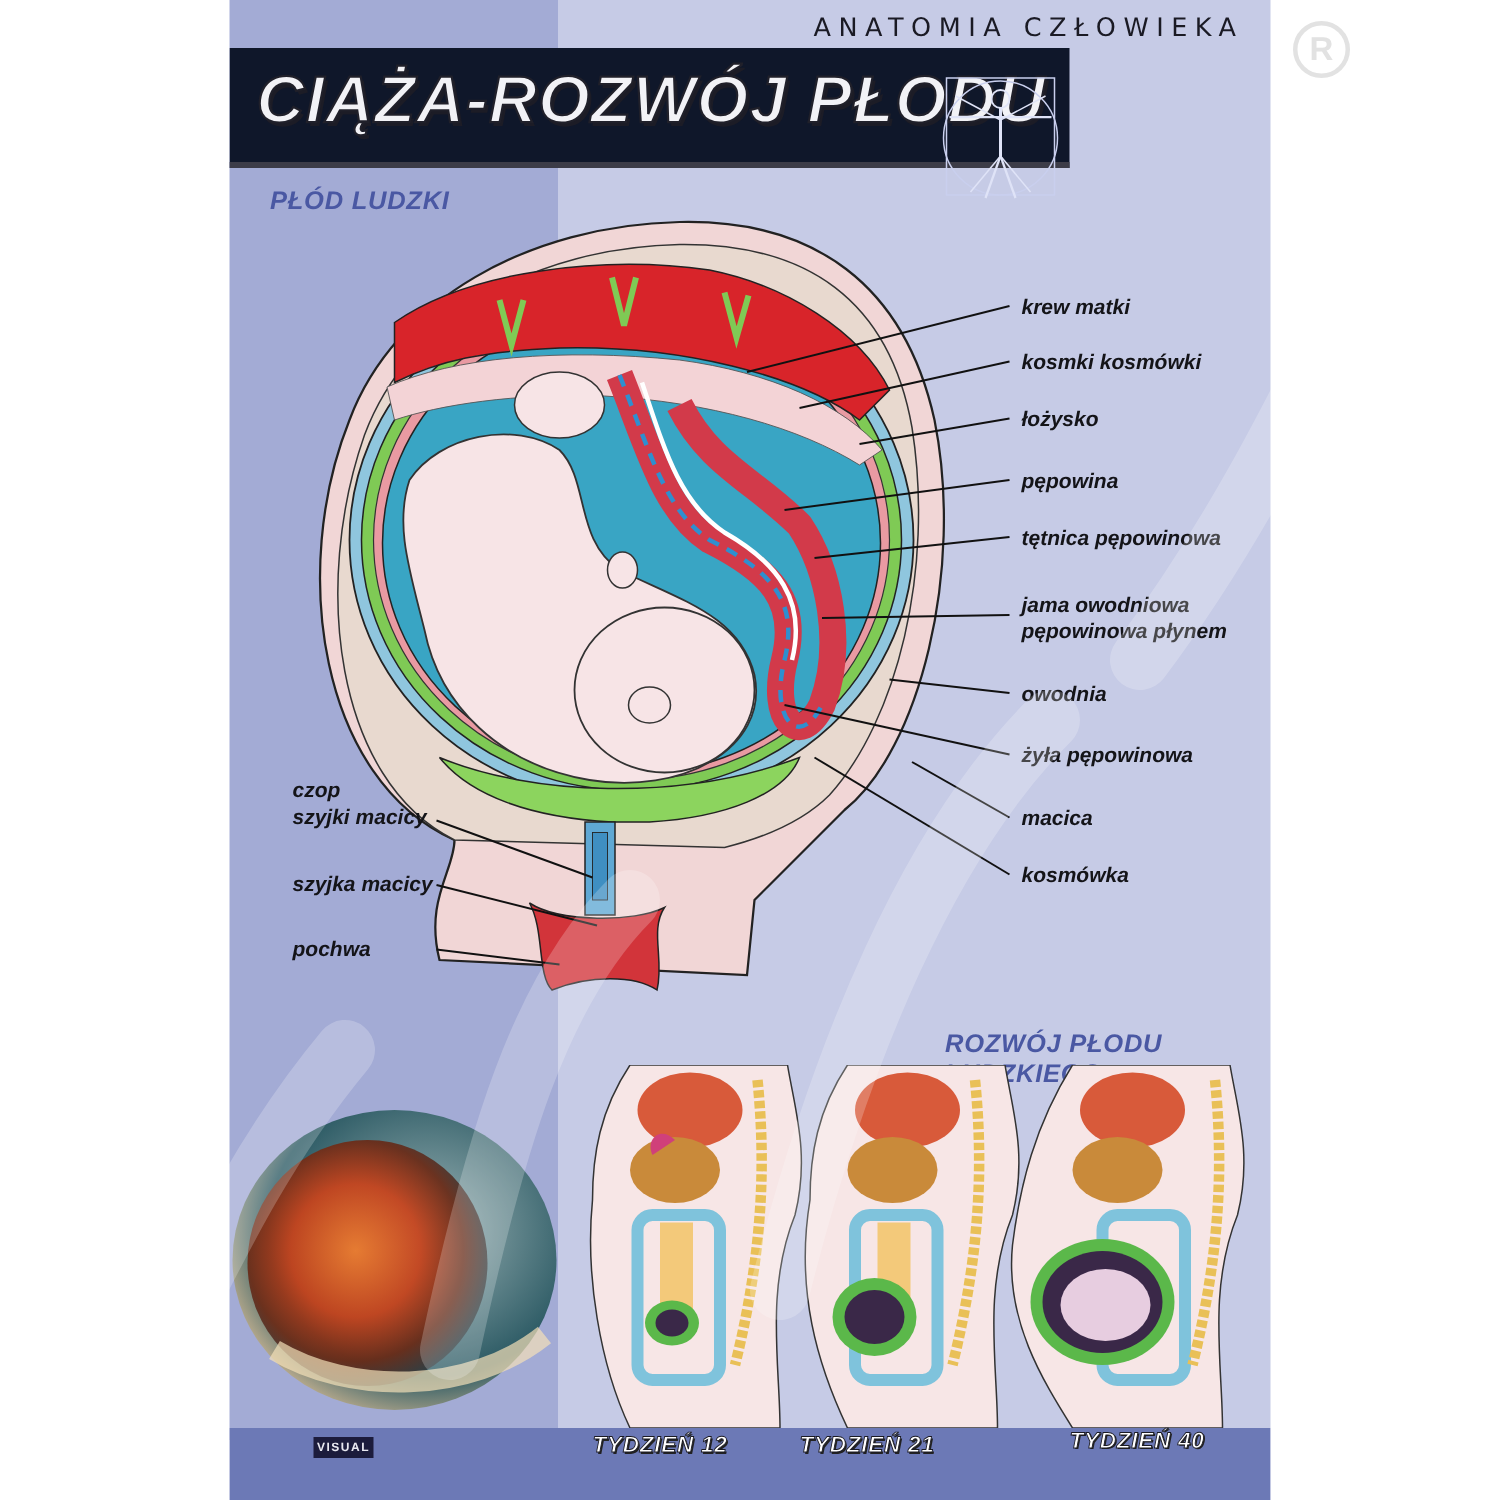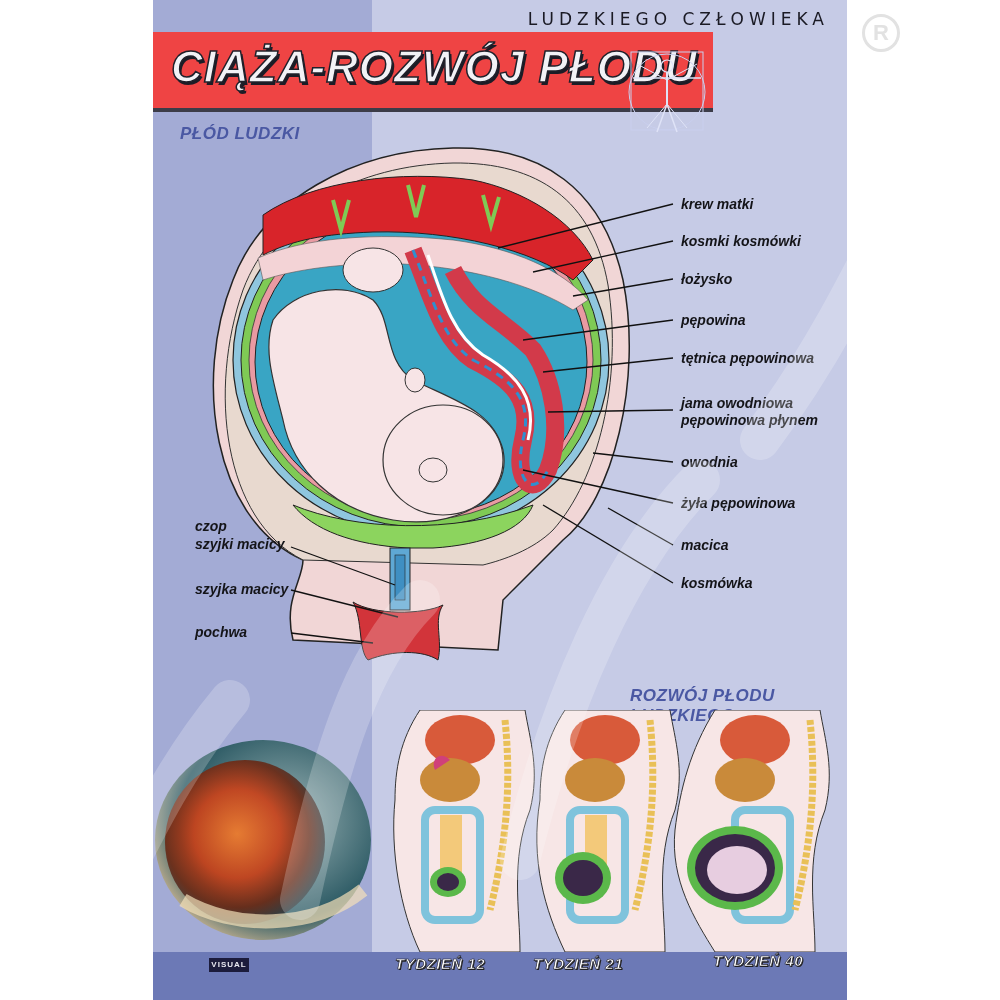--- a/index.html
+++ b/index.html
@@ -1,21 +1,21 @@
 <!DOCTYPE html>
 <html><head>
 <meta charset="utf-8">
 <style>
   html,body{margin:0;padding:0;background:#ffffff;}
   body{width:1000px;height:1000px;position:relative;overflow:hidden;font-family:"Liberation Sans",sans-serif;}
   .poster{position:absolute;left:153px;top:0;width:694px;height:1000px;background:#c6cbe6;overflow:hidden;}
   .left-stripe{position:absolute;left:0;top:0;width:219px;height:960px;background:#a3abd5;}
   .top-band{position:absolute;left:0;top:0;width:694px;height:32px;}
   .subtitle{position:absolute;right:18px;top:9px;font-size:17px;letter-spacing:5px;color:#1a1a24;font-family:"DejaVu Sans",sans-serif;}
-  .title-band{position:absolute;left:0;top:32px;width:560px;height:76px;background:#ef4444;border-bottom:4px solid #3c3c48;}
+  .title-band{position:absolute;left:0;top:32px;width:560px;height:76px;background:#0f172a;border-bottom:4px solid #3c3c48;}
   .title{position:absolute;left:18px;top:10px;font-size:44px;font-weight:bold;font-style:italic;color:#f2f2f6;letter-spacing:1px;
          -webkit-text-stroke:1.5px #20202a;text-shadow:2px 3px 0 #1c1c26;font-family:"Liberation Sans",sans-serif;}
   .vitruvian{position:absolute;right:6px;top:14px;width:80px;height:90px;}
   .section-label{position:absolute;font-weight:bold;font-style:italic;color:#4a58a3;font-size:17px;letter-spacing:0.5px;}
   .label{position:absolute;font-weight:bold;font-style:italic;color:#141418;font-size:14px;line-height:17px;white-space:nowrap;}
   .diagram{position:absolute;left:0;top:0;}
   .caption{position:absolute;left:52px;top:718px;width:180px;text-align:right;font-size:8.5px;line-height:12px;font-style:italic;font-weight:bold;color:#111;}
   .bottom-band{position:absolute;left:0;top:952px;width:694px;height:48px;background:#6c79b6;}
   .week{position:absolute;top:955px;font-weight:bold;font-style:italic;font-size:15px;color:#ffffff;-webkit-text-stroke:0.6px #1a1a24;text-shadow:1px 1px 0 #222;letter-spacing:0.5px;}
   .logo{position:absolute;left:12px;top:958px;width:40px;height:14px;background:#1c1c3c;color:#e8e8f0;font-size:8px;font-weight:bold;letter-spacing:1px;text-align:center;line-height:14px;margin-left:44px;}
@@ -23,21 +23,21 @@
   .watermark{position:absolute;left:0;top:0;width:1000px;height:1000px;pointer-events:none;}
 </style>
 </head>
 <body>
 
 <div class="reg">R</div>
 
 <div class="poster">
   <div class="left-stripe"></div>
   <div class="top-band">
-    <div class="subtitle">LUDZKIEGO CZŁOWIEKA</div>
+    <div class="subtitle">ANATOMIA CZŁOWIEKA</div>
   </div>
   <div class="title-band">
     <div class="title">CIĄŻA-ROZWÓJ PŁODU</div>
     <svg class="vitruvian" viewBox="0 0 80 90">
       <rect x="4" y="6" width="72" height="78" fill="none" stroke="#c9cfee" stroke-width="1"></rect>
       <circle cx="40" cy="46" r="38" fill="none" stroke="#c9cfee" stroke-width="1"></circle>
       <circle cx="40" cy="20" r="6" fill="none" stroke="#dfe3f7" stroke-width="1.2"></circle>
       <line x1="40" y1="26" x2="40" y2="58" stroke="#dfe3f7" stroke-width="2"></line>
       <line x1="6" y1="32" x2="74" y2="32" stroke="#dfe3f7" stroke-width="1.5"></line>
       <line x1="10" y1="18" x2="40" y2="34" stroke="#dfe3f7" stroke-width="1"></line>

